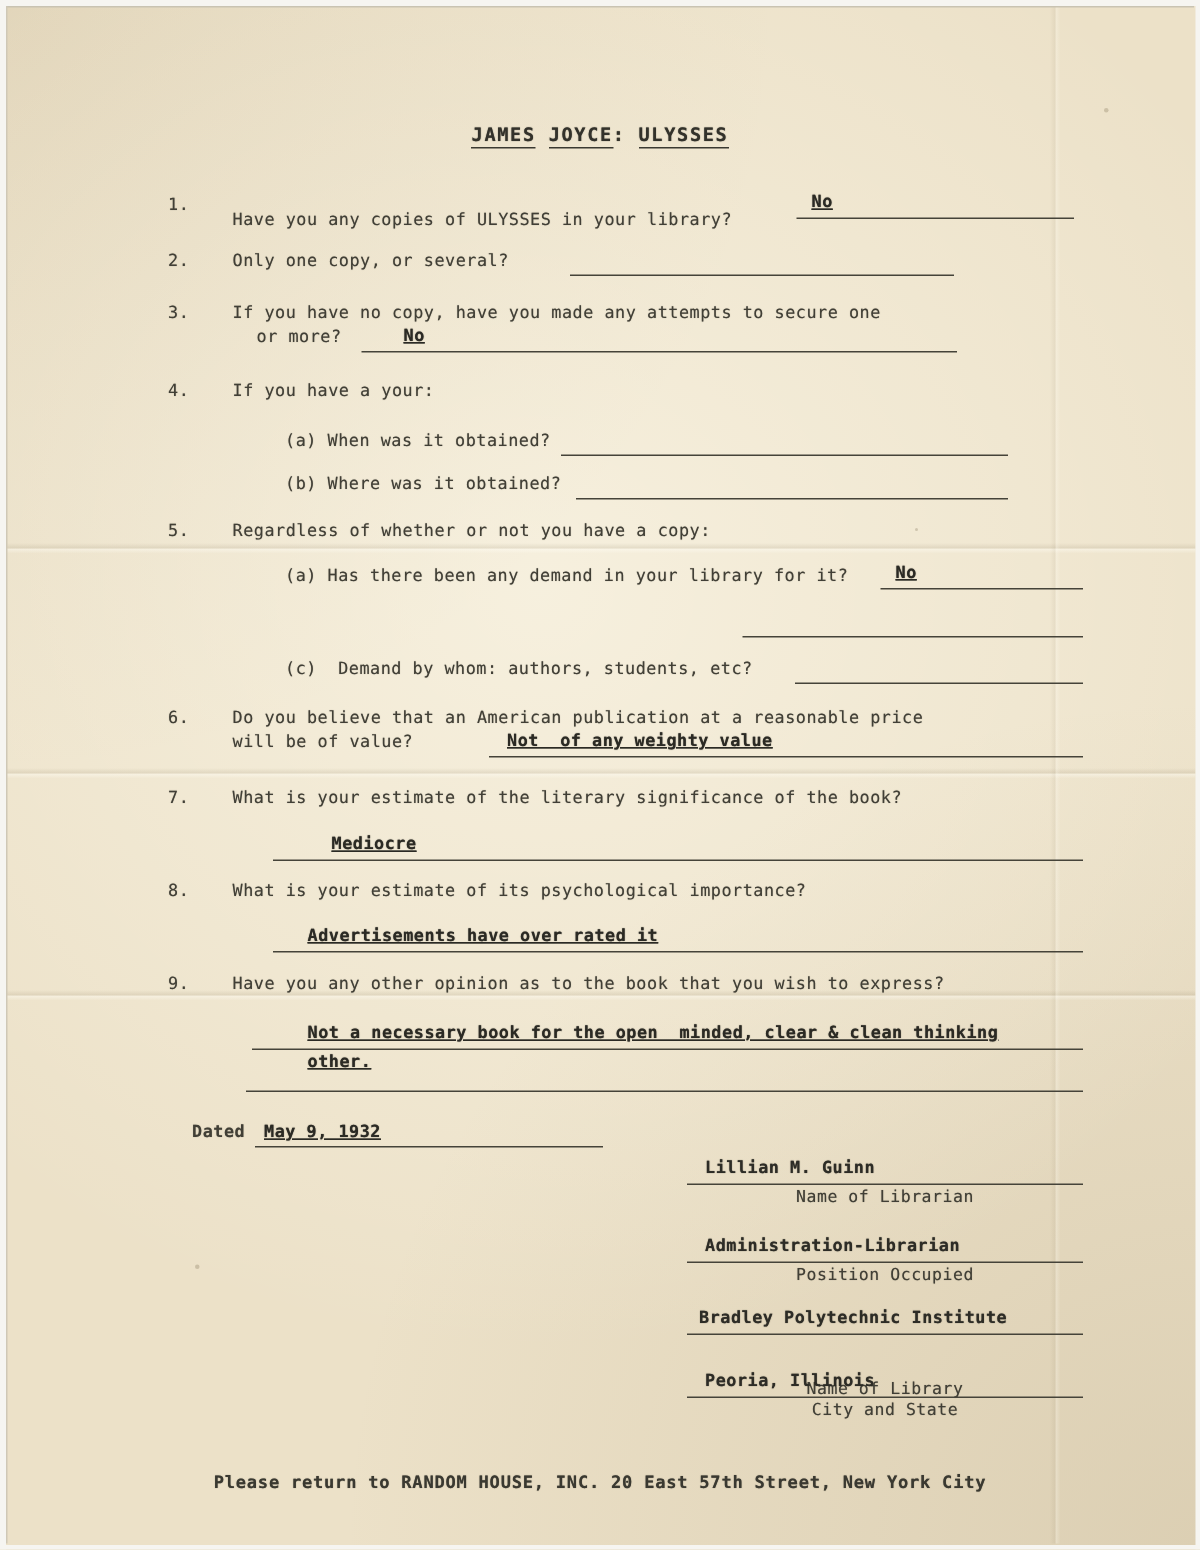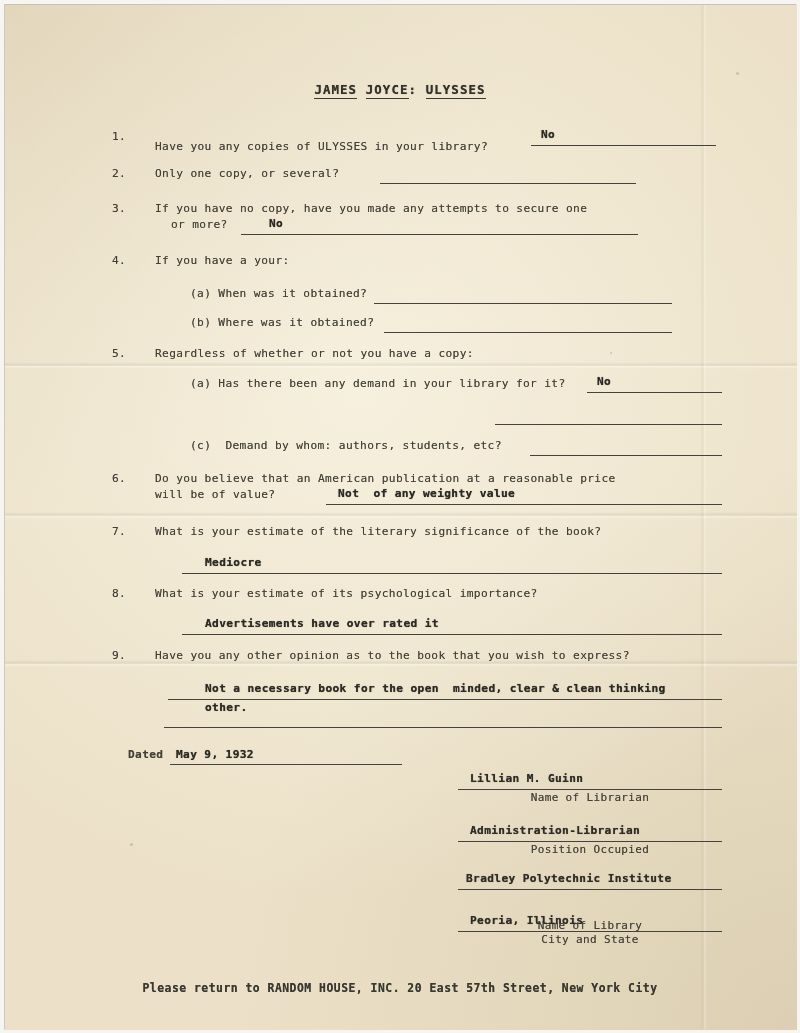--- a/index.html
+++ b/index.html
@@ -94,20 +94,21 @@
   .typed {
     font-family: "DejaVu Sans Mono", "Liberation Mono", monospace;
     color: #413f36;
     text-shadow: 0 0 0.6px rgba(60,58,48,0.55);
   }
   
   .answer {
     color: #2b2a24;
     font-weight: bold;
     text-shadow: 0 0 0.7px rgba(35,34,28,0.8);
+    text-decoration: underline;
   }
 
   
   #doc-title {
     left: 0; right: 0;
     top: 82px;
     text-align: center;
     font-size: 12.4px;
     letter-spacing: 1.1px;
     color: #33322b;
@@ -221,21 +222,21 @@
     <div class="rule" style="left:530px; top:455px; width:192px;"></div>
 
     <div class="abs typed qnum" style="top:472px;">6.</div>
     <div class="abs typed qtext" style="top:472px;">Do you believe that an American publication at a reasonable price</div>
     <div class="abs typed qtext" style="top:488px;">will be of value?</div>
     <div class="abs typed answer" style="left:338px; top:487px;">Not  of any weighty value</div>
     <div class="rule" style="left:326px; top:504px; width:396px;"></div>
 
     <div class="abs typed qnum" style="top:525px;">7.</div>
     <div class="abs typed qtext" style="top:525px;">What is your estimate of the literary significance of the book?</div>
-    <div class="abs typed answer ans-indent" style="top:556px;">Mediocre</div>
+    <div class="abs typed answer ans-indent" style="top:556px;margin-left:16px;">Mediocre</div>
     <div class="rule" style="left:182px; top:573px; width:540px;"></div>
 
     <div class="abs typed qnum" style="top:587px;">8.</div>
     <div class="abs typed qtext" style="top:587px;">What is your estimate of its psychological importance?</div>
     <div class="abs typed answer ans-indent" style="top:617px;">Advertisements have over rated it</div>
     <div class="rule" style="left:182px; top:634px; width:540px;"></div>
 
     <div class="abs typed qnum" style="top:649px;">9.</div>
     <div class="abs typed qtext" style="top:649px;">Have you any other opinion as to the book that you wish to express?</div>
     <div class="abs typed answer ans-indent" style="top:682px;">Not a necessary book for the open  minded, clear &amp; clean thinking</div>

